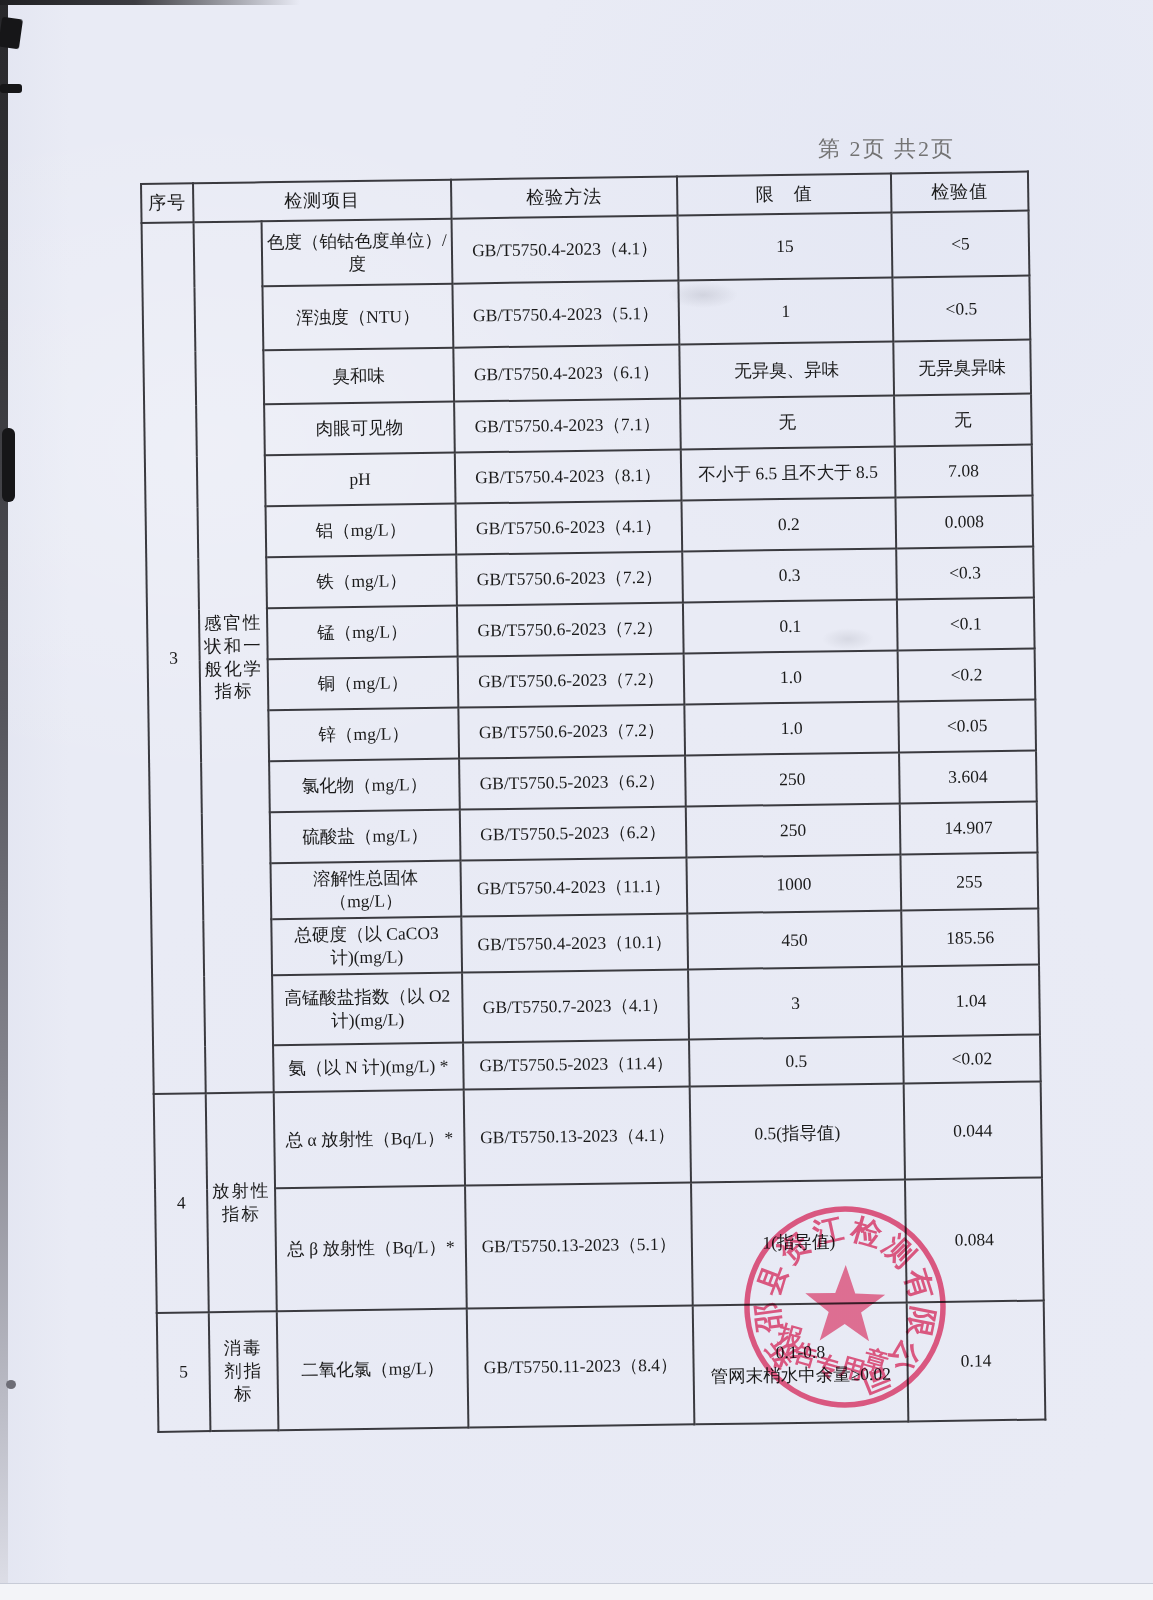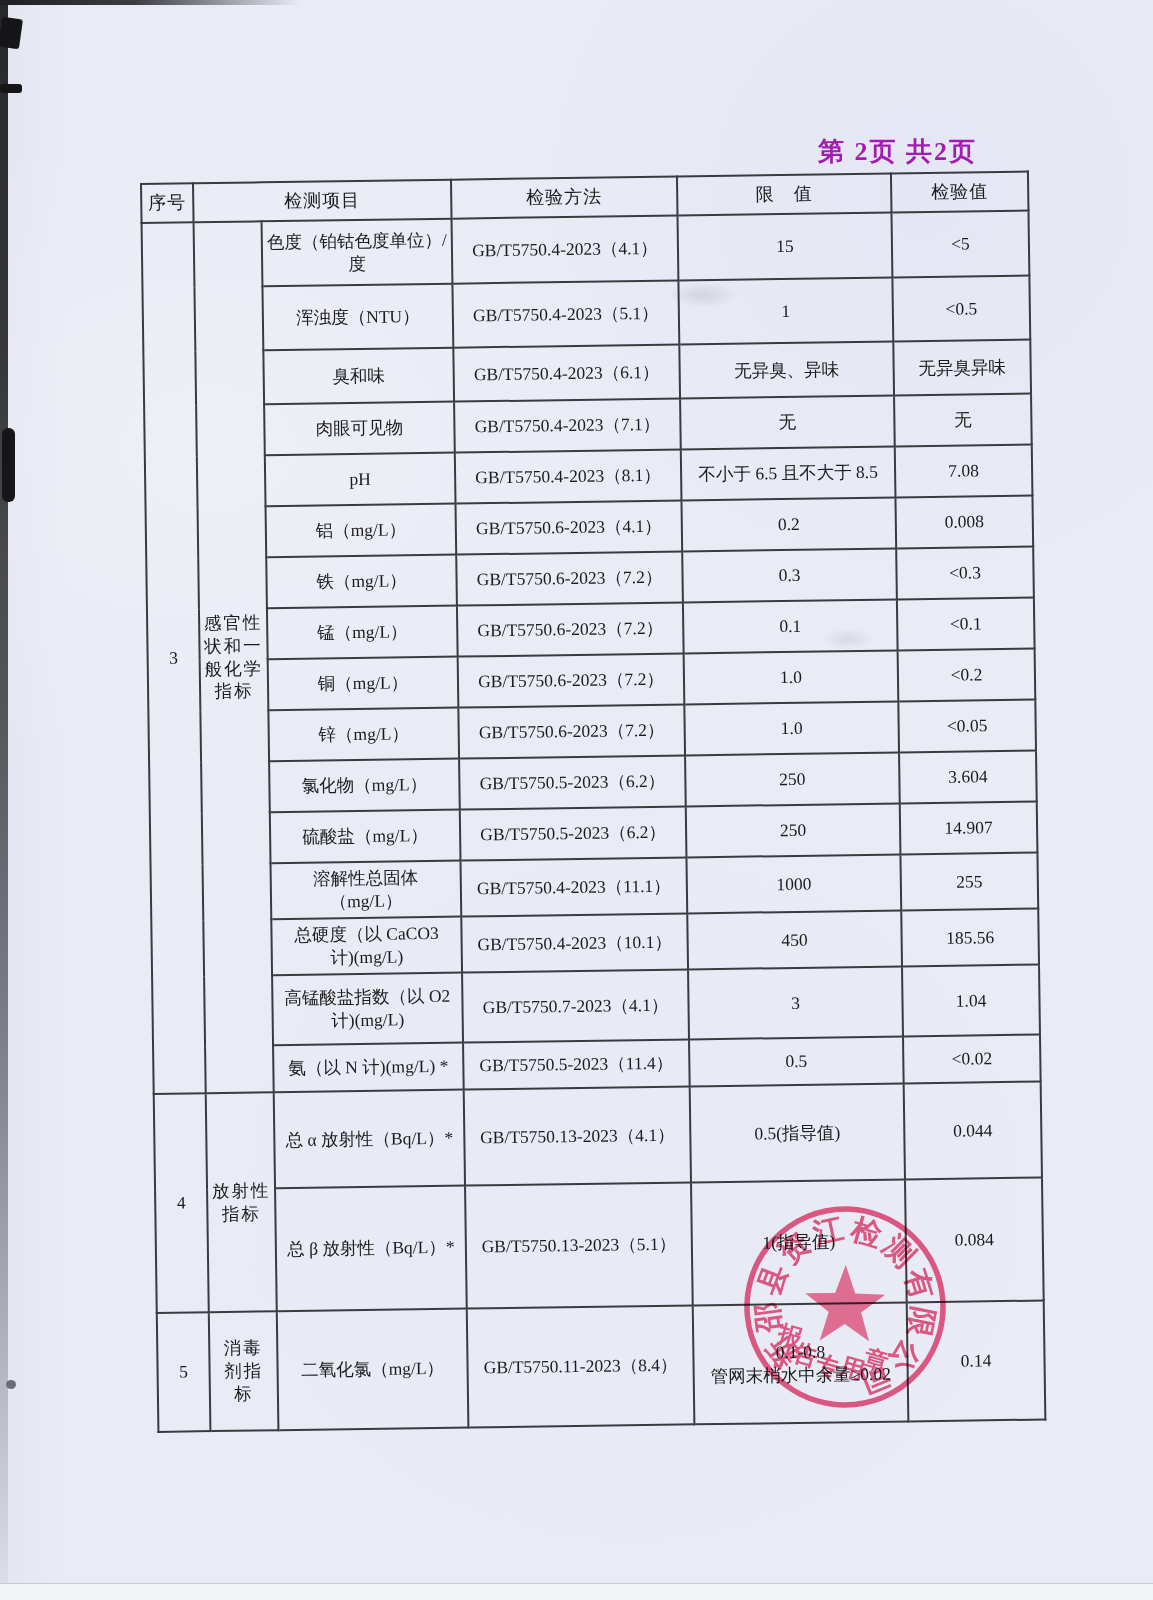--- a/index.html
+++ b/index.html
@@ -37,22 +37,22 @@
   .edge-bottom{
     position:absolute;left:0;bottom:0;width:100%;height:16px;
     background:#f3f4f8;border-top:1px solid #c7cbd7;
   }
   .smudge{position:absolute;pointer-events:none;border-radius:50%;}
   .smudge-1{left:668px;top:282px;width:70px;height:26px;background:radial-gradient(closest-side,rgba(110,112,125,.18),rgba(110,112,125,0));}
   .smudge-2{left:822px;top:628px;width:52px;height:22px;background:radial-gradient(closest-side,rgba(110,112,125,.15),rgba(110,112,125,0));}
 
   .page-num{
     position:absolute;left:818px;top:134px;
-    font-size:26px;font-weight:bold;letter-spacing:2px;
-    color:#a21caf;white-space:pre;
+    font-size:22px;font-weight:normal;letter-spacing:2px;
+    color:#737373;white-space:pre;
   }
 
   .table-wrap{
     position:absolute;left:140px;top:183px;
     transform:rotate(-0.8deg);transform-origin:0 0;
   }
   table.report{
     border-collapse:collapse;table-layout:fixed;width:887px;
     background:transparent;
   }

